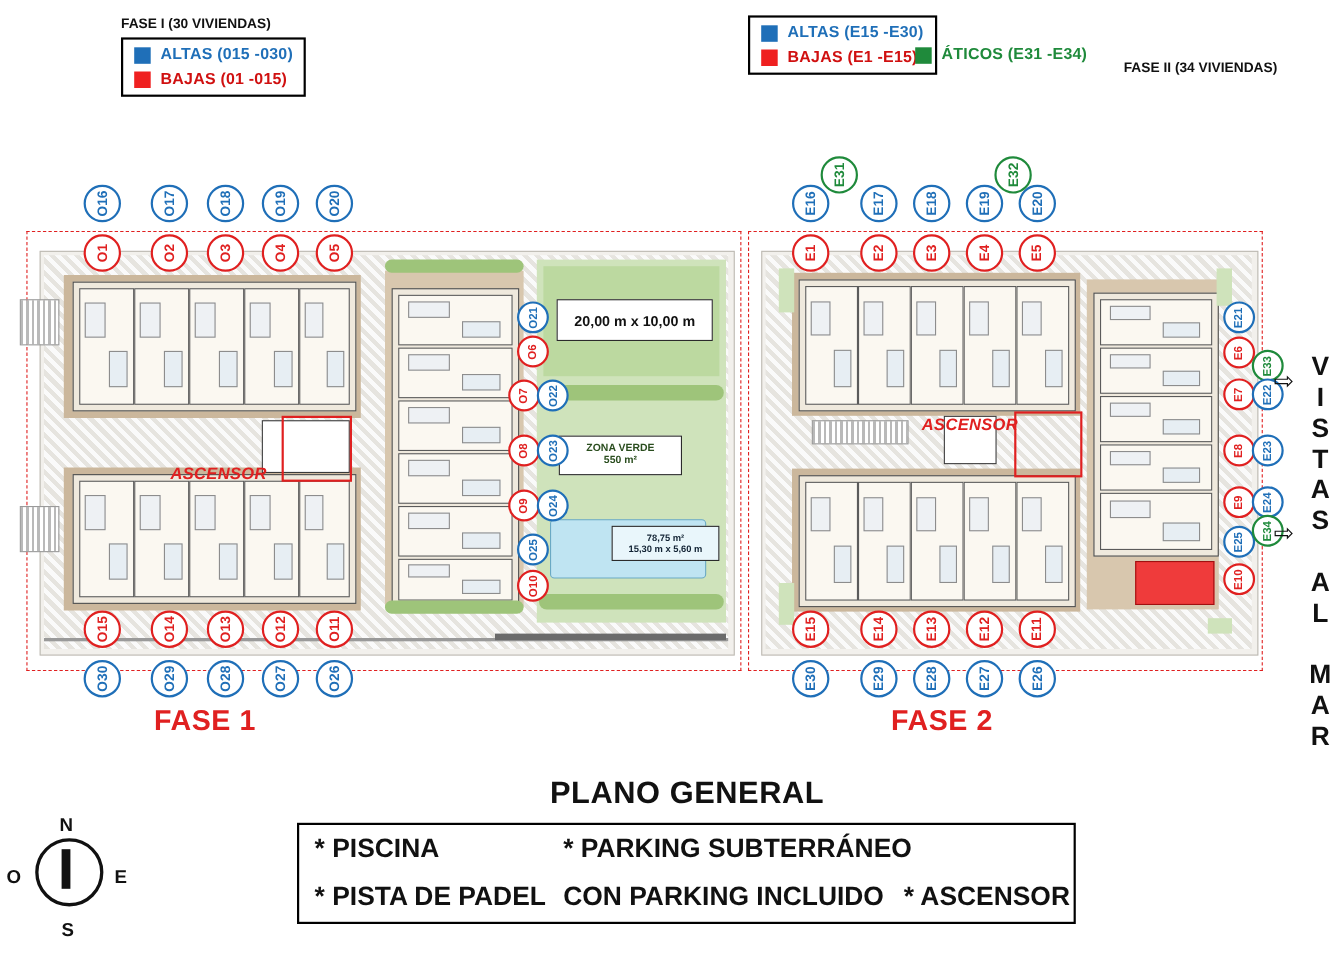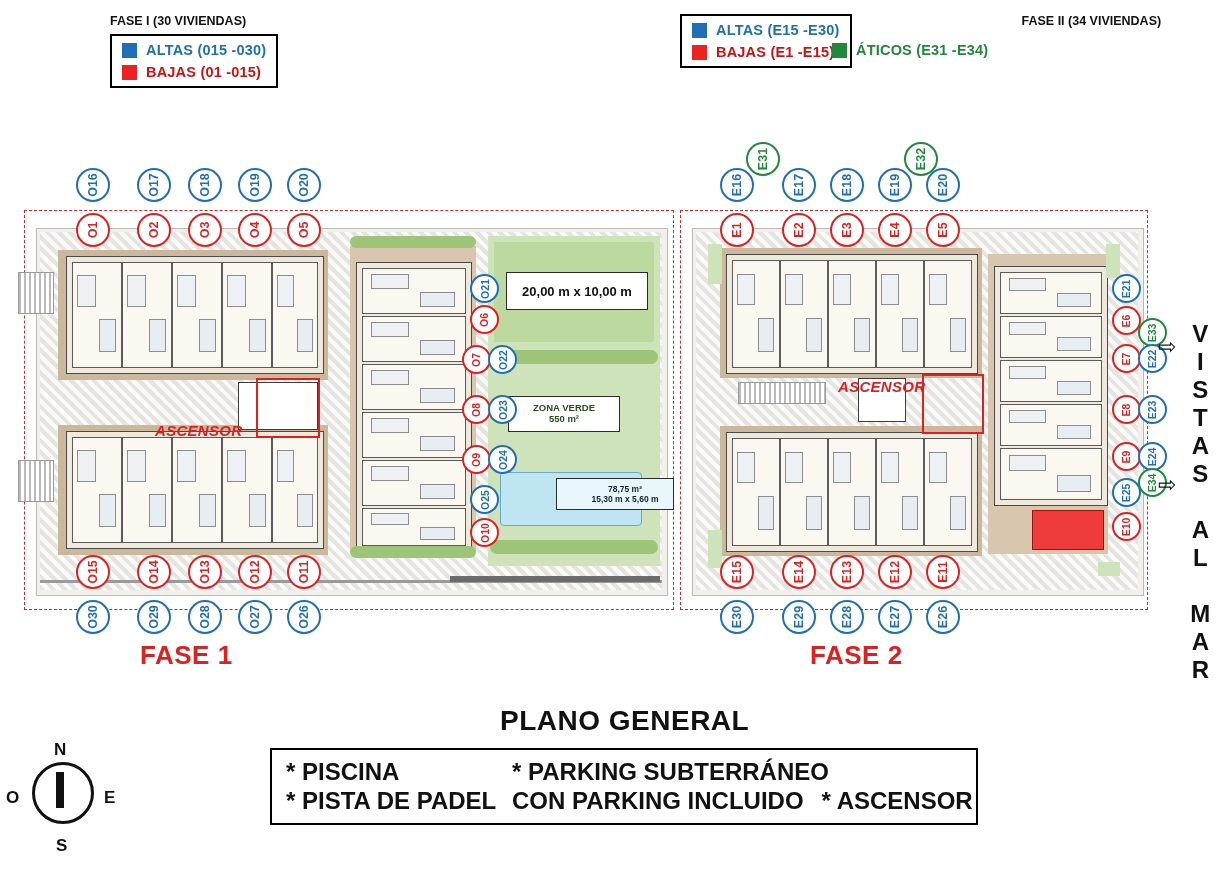--- a/index.html
+++ b/index.html
@@ -61,21 +61,21 @@
     font-size:13px;font-weight:bold;
   }
   .zonabox{
     position:absolute;background:#fff;border:1px solid #2b2b2b;
     display:flex;flex-direction:column;align-items:center;justify-content:center;
     font-size:9.5px;font-weight:bold;color:#2a4d1e;line-height:1.15;
   }
   .poolbox{
     position:absolute;background:#e9f6fb;border:1px solid #2b2b2b;
     display:flex;flex-direction:column;align-items:center;justify-content:center;
-    font-size:8.5px;font-weight:bold;color:#123; line-height:1.2;padding-left:20px;
+    font-size:8.5px;font-weight:bold;color:#123; line-height:1.2;
   }
 
   
   .marker{
     position:absolute;width:30px;height:30px;border-radius:50%;
     background:#fff;display:flex;align-items:center;justify-content:center;
     font-size:12.5px;font-weight:bold;
   }
   .marker span{transform:rotate(-90deg);display:block;white-space:nowrap;}
   .m-red{border:2px solid #e02020;color:#e02020;}
@@ -128,21 +128,21 @@
       <span class="sw" style="background:#1f6fb8;"></span>
       <span class="legend-label" style="color:#1f6fb8;">ALTAS (015 -030)</span>
     </div>
     <div class="legend-row">
       <span class="sw" style="background:#ef2020;"></span>
       <span class="legend-label" style="color:#d01010;">BAJAS (01 -015)</span>
     </div>
   </div>
 </div>
 
-<div class="abs" style="left:680px;top:14px;display:flex;align-items:flex-start;gap:10px;">
+<div class="abs" style="left:680px;top:14px;display:flex;align-items:flex-end;gap:10px;">
   <div class="legend-box" style="position:relative;">
     <div class="legend-row">
       <span class="sw" style="background:#1f6fb8;"></span>
       <span class="legend-label" style="color:#1f6fb8;">ALTAS (E15 -E30)</span>
     </div>
     <div class="legend-row">
       <span class="sw" style="background:#ef2020;"></span>
       <span class="legend-label" style="color:#d01010;">BAJAS (E1 -E15)</span>
     </div>
     <div class="legend-row" style="position:absolute;left:150px;top:26px;">
@@ -466,21 +466,21 @@
 <div class="arrow" style="left:1158px;top:472px;">⇨</div>
 <div class="vistas" style="left:1188px;top:320px;">VISTAS AL MAR</div>
 
 <div class="plano-general" style="left:500px;top:705px;">PLANO GENERAL</div>
 
 <div class="bottom-box" style="left:270px;top:748px;width:676px;">
   <div class="bb-row">
     <span style="width:208px;">* PISCINA</span>
     <span>* PARKING SUBTERRÁNEO</span>
   </div>
-  <div class="bb-row" style="margin-top:1px;">
+  <div class="bb-row" style="margin-top:16px;">
     <span style="width:208px;">* PISTA DE PADEL</span>
     <span style="width:296px;">CON PARKING INCLUIDO</span>
     <span>* ASCENSOR</span>
   </div>
 </div>
 
 <div class="compass" style="left:10px;top:740px;width:110px;height:120px;">
   <div class="circ"></div>
   <div class="needle"></div>
   <div class="lbl" style="left:44px;top:0px;">N</div>

